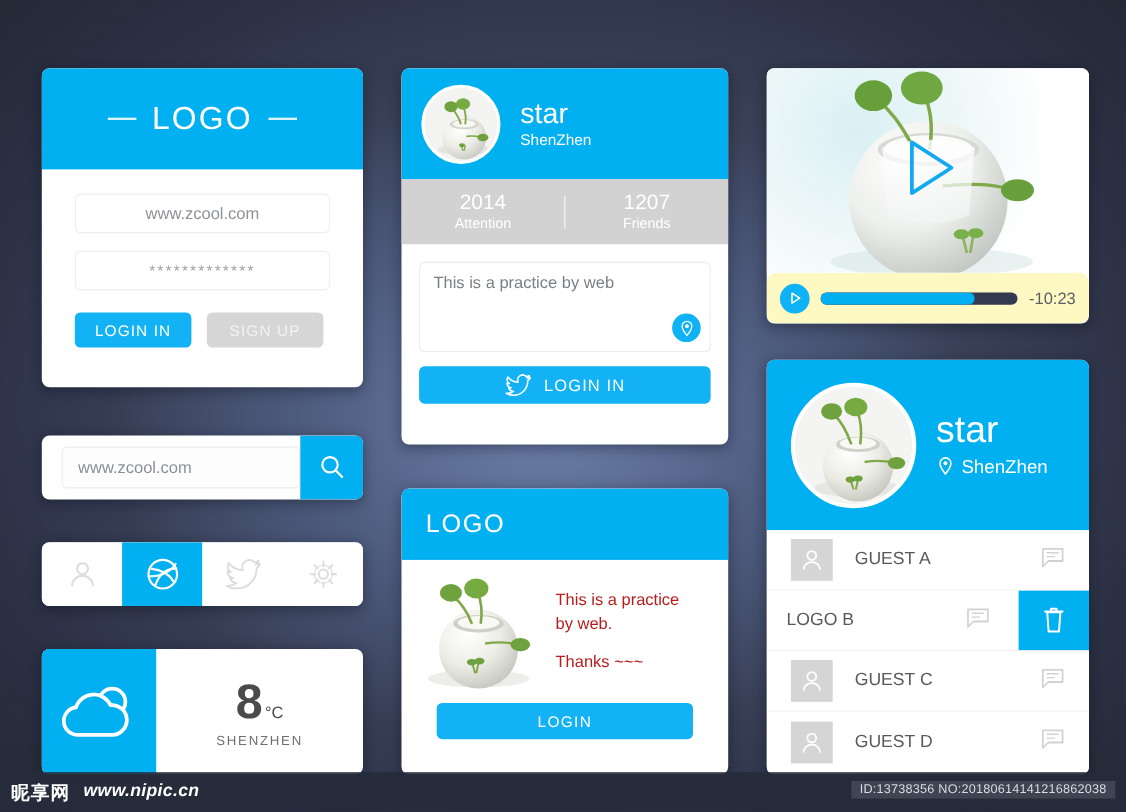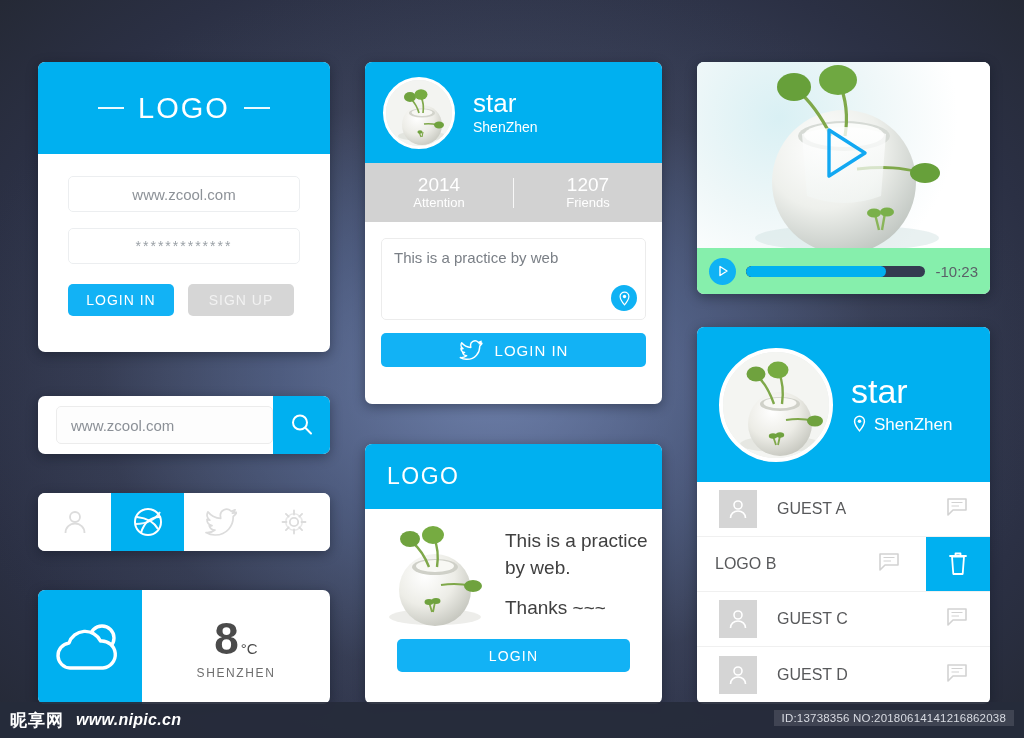--- a/index.html
+++ b/index.html
@@ -136,42 +136,42 @@
 
   
   #order-card { left: 365px; top: 444px; width: 297px; height: 260px; }
   .order-header {
     height: 65px; background: #00b0f0; display: flex; align-items: center;
     padding-left: 22px;
   }
   .order-logo { color: #fff; font-size: 23px; letter-spacing: 1.5px; font-weight: 300; }
   .order-body { display: flex; height: 130px; align-items: center; }
   .order-img { width: 140px; height: 120px; position: relative; flex: 0 0 140px; }
-  .order-copy { color: #404040; font-size: 19px; line-height: 1.45; padding-right: 12px; }
+  .order-copy { color: #b91c1c; font-size: 15px; line-height: 1.45; padding-right: 12px; }
   .order-copy .thanks { margin-top: 12px; }
   .order-btn {
     margin: 0 32px; height: 33px; background: #12b2f5; border-radius: 5px;
     display: flex; align-items: center; justify-content: center;
     color: #fff; font-size: 14px; letter-spacing: 1.2px; cursor: pointer;
   }
 
   
   #video-card { left: 697px; top: 62px; width: 293px; height: 232px; }
   .video-stage {
     height: 186px; position: relative; overflow: hidden;
     background:
       radial-gradient(circle at 28% 30%, #d9f0f4 0%, #eef7f8 38%, #ffffff 72%),
       linear-gradient(135deg, #cfe9ee 0%, #ffffff 55%, #e6f2f2 100%);
   }
   .play-overlay {
     position: absolute; left: 50%; top: 50%; transform: translate(-50%,-50%);
   }
   .video-controls {
-    height: 46px; background: #86efac; display: flex; align-items: center;
-    padding: 0 12px; gap: 10px;
+    height: 46px; background: #fef9c3; display: flex; align-items: center;
+    padding: 0 12px; gap: 10px; border-radius: 9px;
   }
   .play-small {
     width: 27px; height: 27px; border-radius: 50%; background: #0fb2f4;
     display: flex; align-items: center; justify-content: center;
     flex: 0 0 27px; cursor: pointer;
   }
   .progress-track {
     flex: 1; height: 11px; border-radius: 6px; background: #343a50;
     overflow: hidden; cursor: pointer;
   }

